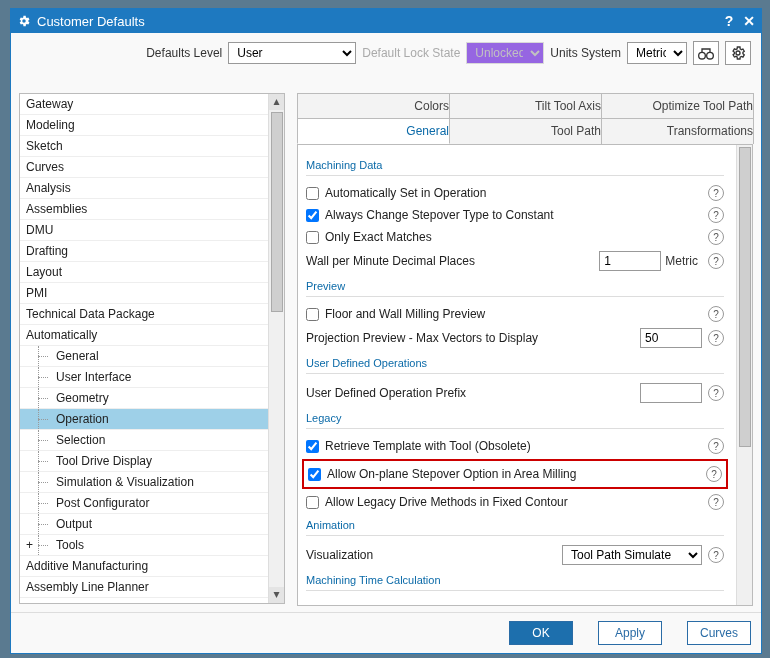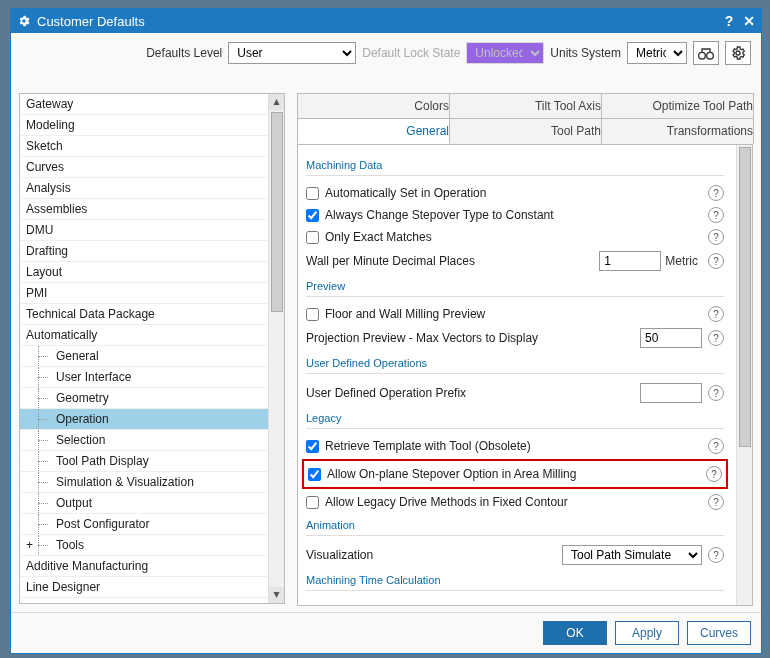--- a/index.html
+++ b/index.html
@@ -39,21 +39,21 @@
   .row { display: flex; align-items: center; padding: 3px 0; }
   .row .chk { margin-right: 6px; width: 13px; height: 13px; }
   .row .lbl { flex: 1; color: #222; }
   .row .inp { width: 62px; height: 20px; border: 1px solid #999; padding: 0 4px; background: #fff; }
   .row .sel { width: 140px; height: 20px; border: 1px solid #999; background: #fff; padding: 0 4px; }
   .row .unit { margin: 0 4px; color: #333; }
   .help-icon { width: 16px; height: 16px; border: 1px solid #999; border-radius: 50%; display: inline-flex; align-items: center; justify-content: center; font-size: 10px; color: #555; margin-left: 6px; cursor: pointer; }
   .highlight-row { border: 2px solid #c00; padding: 2px 4px; margin: 2px -4px; }
   .content-sb { width: 16px; background: #f0f0f0; border-left: 1px solid #ddd; position: relative; }
   .content-sb .thumb { position: absolute; left: 2px; width: 12px; top: 2px; height: 300px; background: #cfcfcf; border: 1px solid #aaa; }
-  .footer { display: flex; justify-content: flex-end; padding: 8px 10px; gap: 8px; border-top: 1px solid #ddd;}
+  .footer { display: flex; justify-content: flex-end; padding: 8px 10px; gap: 25px; border-top: 1px solid #ddd;}
   .btn { min-width: 64px; height: 24px; border: 1px solid #2a6ca6; background: #fff; color: #2a6ca6; cursor: pointer; }
   .btn.primary { background: #1d6fad; color: #fff; }
   svg { display: block; }
 </style>
 </head>
 <body>
 
 <div class="window">
 
   <div class="titlebar">
@@ -108,26 +108,27 @@
         <div class="tree-item">Drafting</div>
         <div class="tree-item">Layout</div>
         <div class="tree-item">PMI</div>
         <div class="tree-item">Technical Data Package</div>
         <div class="tree-item">Automatically</div>
         <div class="tree-item child">General</div>
         <div class="tree-item child">User Interface</div>
         <div class="tree-item child">Geometry</div>
         <div class="tree-item child selected">Operation</div>
         <div class="tree-item child">Selection</div>
-        <div class="tree-item child">Tool Path Display</div>
+        <div class="tree-item child">Tool Drive Display</div>
         <div class="tree-item child">Simulation &amp; Visualization</div>
+        <div class="tree-item child">Post Configurator</div>
         <div class="tree-item child">Output</div>
-        <div class="tree-item child">Post Configurator</div>
         <div class="tree-item child"><span style="position:absolute;left:6px;">+</span><span>Tools</span></div>
         <div class="tree-item">Additive Manufacturing</div>
+        <div class="tree-item">Assembly Line Planner</div>
         <div class="tree-item">Line Designer</div>
 
       </div>
       <div class="tree-sb">
         <div class="up">▴</div>
         <div class="thumb"></div>
         <div class="down">▾</div>
       </div>
     </div>
 

